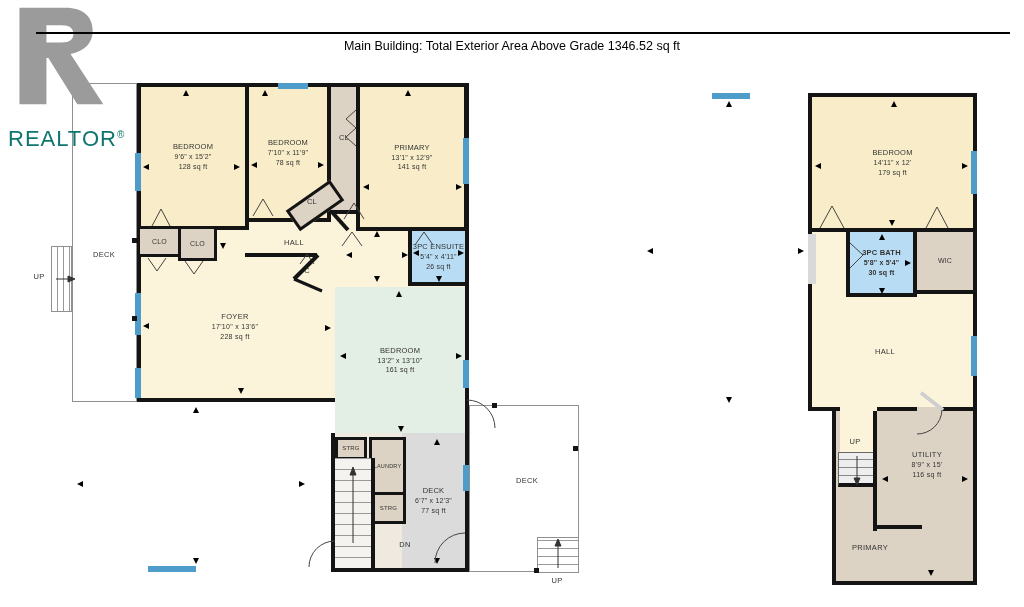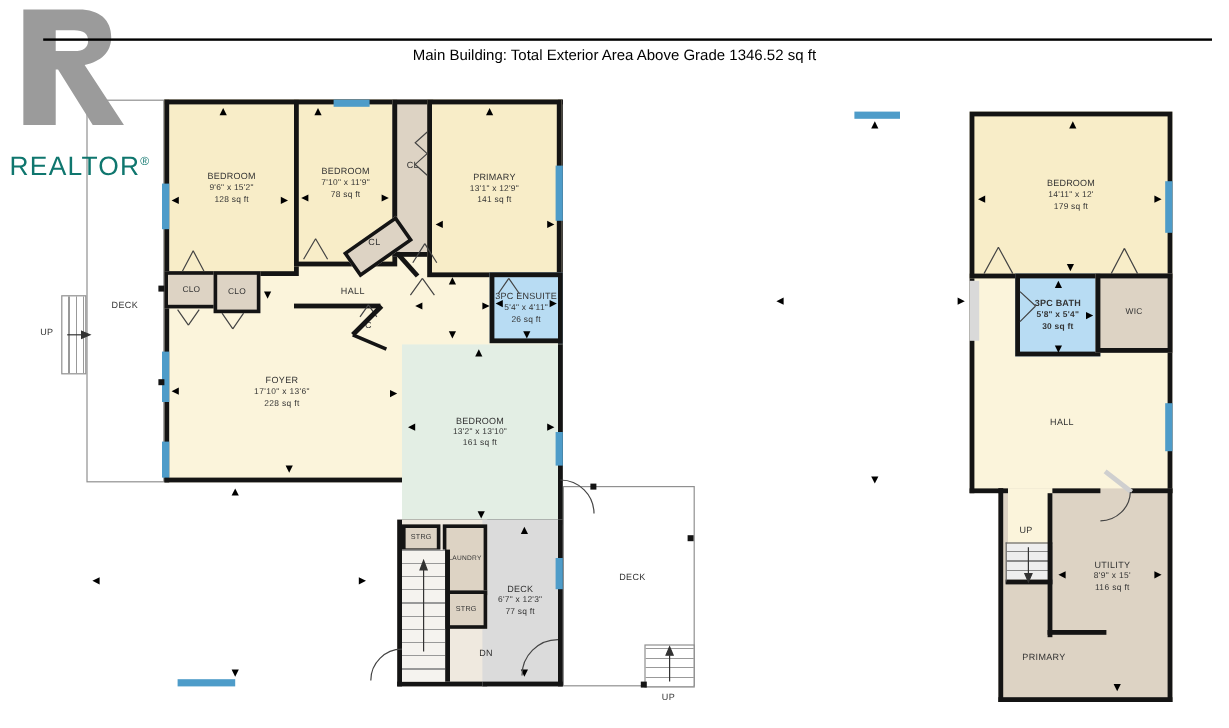--- a/index.html
+++ b/index.html
@@ -138,21 +138,21 @@
   <div class="room" style="left:832px;top:407px;width:145px;height:178px;background:var(--closet-tan);border-left:4px solid var(--wall);border-right:4px solid var(--wall);border-bottom:4px solid var(--wall);z-index:2;"></div>
   <div class="abs" style="left:840px;top:407px;width:37px;height:48px;background:var(--hall-cream);z-index:3;"></div>
   <div class="wall" style="left:832px;top:407px;width:8px;height:4px;z-index:4;"></div>
   <div class="wall" style="left:808px;top:407px;width:28px;height:4px;z-index:4;"></div>
   <div class="wall" style="left:877px;top:407px;width:40px;height:4px;z-index:4;"></div>
   <div class="wall" style="left:942px;top:407px;width:35px;height:4px;z-index:4;"></div>
   <div class="wall" style="left:873px;top:411px;width:4px;height:120px;z-index:4;"></div>
   <div class="wall" style="left:873px;top:525px;width:49px;height:4px;z-index:4;"></div>
   <div class="abs" style="left:838px;top:452px;width:39px;height:35px;background:repeating-linear-gradient(0deg,#eee 0 7px,#888 7px 8px);border:1px solid #666;border-bottom:4px solid var(--wall);box-sizing:border-box;z-index:3;"></div>
   <div class="sm lbl-z" style="left:843px;top:438px;width:24px;">UP</div>
-  <div class="sm lbl-z" style="left:895px;top:466px;width:64px;font-size:7px;line-height:1.35;">
+  <div class="sm lbl-z" style="left:895px;top:450px;width:64px;font-size:7px;line-height:1.35;">
     <span class="rname">UTILITY</span><span>8'9" x 15'</span><br><span>116 sq ft</span>
   </div>
   <div class="sm lbl-z" style="left:838px;top:544px;width:64px;">PRIMARY</div>
 
   <div class="abs" style="left:808px;top:234px;width:8px;height:50px;background:#d9d9d9;z-index:5;"></div>
   <div class="abs" style="left:915px;top:408px;width:28px;height:4px;background:#cfcfcf;transform:rotate(38deg);transform-origin:right center;z-index:5;"></div>
 
   <div class="win" style="left:712px;top:93px;width:38px;height:6px;"></div>
   <div class="win" style="left:971px;top:151px;width:6px;height:43px;"></div>
   <div class="win" style="left:971px;top:336px;width:6px;height:40px;"></div>

